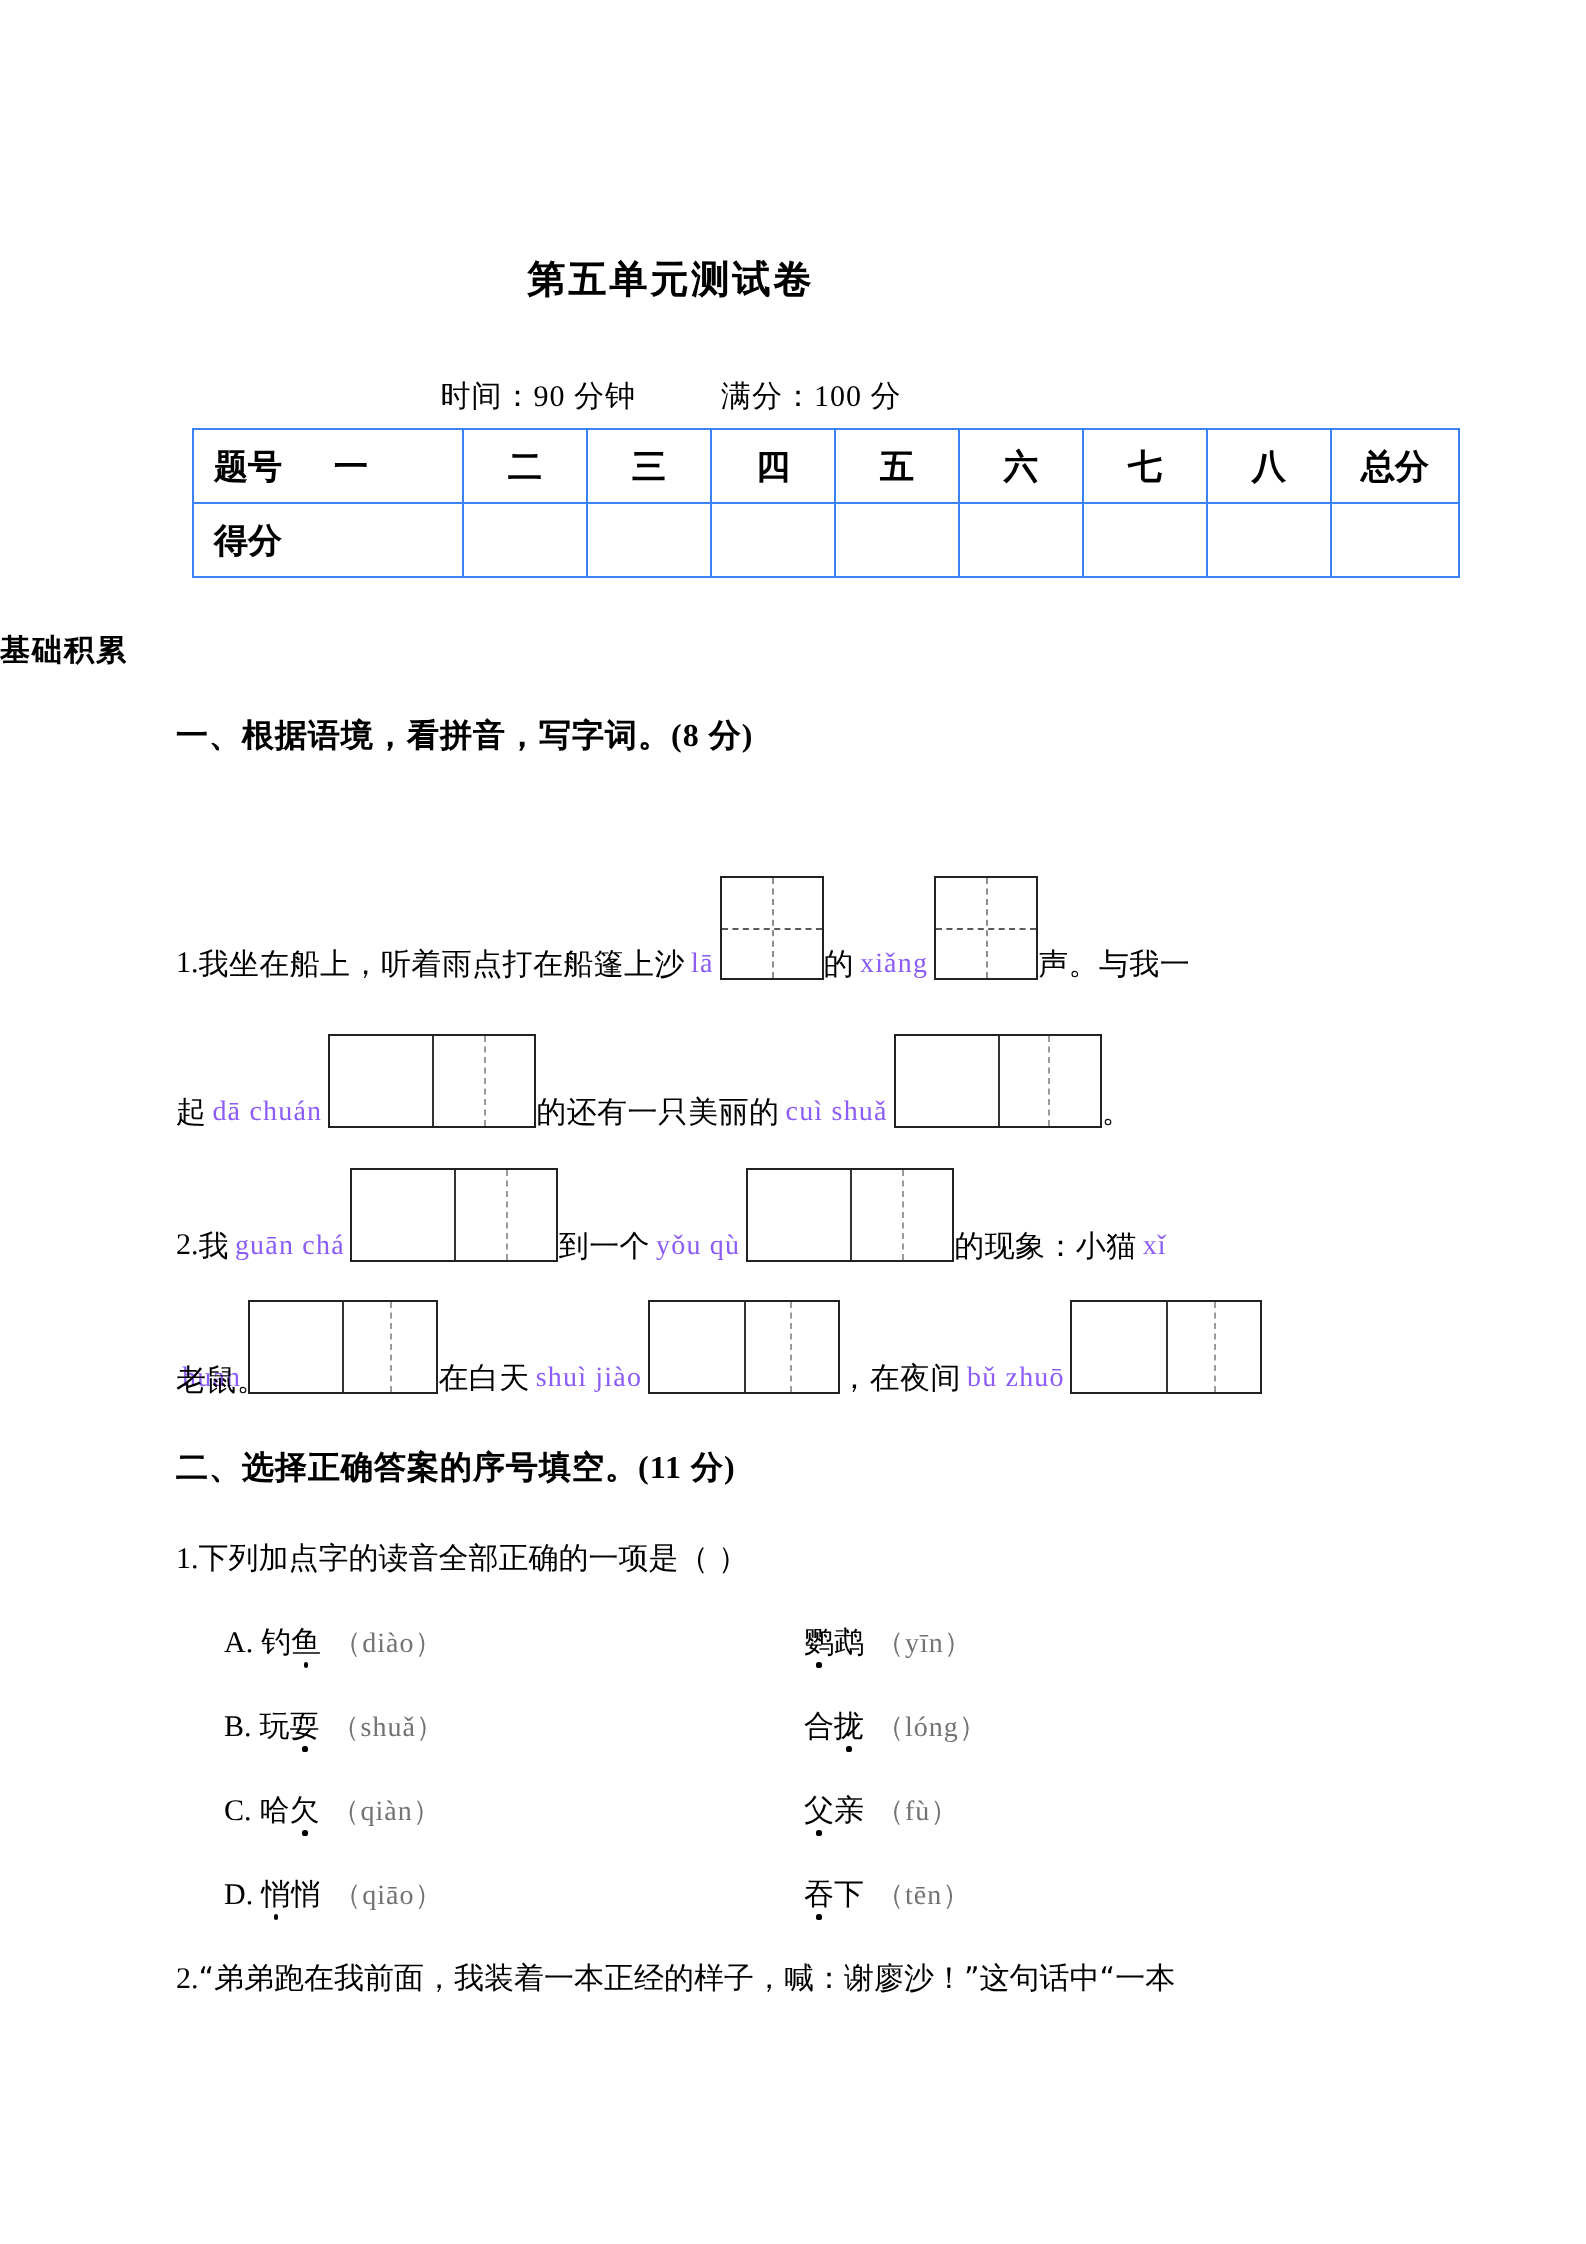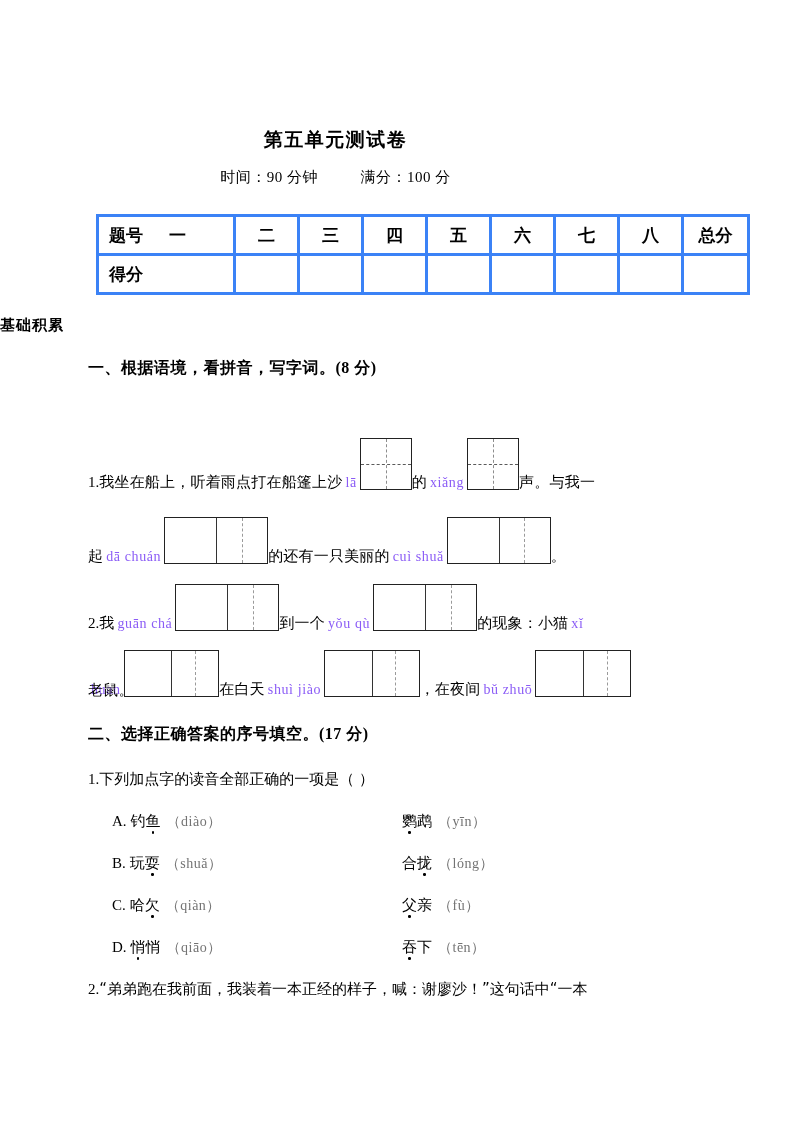--- a/index.html
+++ b/index.html
@@ -32,21 +32,21 @@
     letter-spacing: 1.5px;
     margin: 0;
     position: absolute;
     top: 127px;
     left: 0;
     right: 0;
     font-family: "DejaVu Sans", "Liberation Sans", sans-serif;
   }
   .doc-subtitle {
     position: absolute;
-    top: 168px;
+    top: 189px;
     left: 0;
     right: 0;
     text-align: center;
     font-size: 15px;
     letter-spacing: 0.5px;
   }
   .doc-subtitle .gap {
     display: inline-block;
     width: 34px;
   }
@@ -57,21 +57,21 @@
     top: 214px;
     left: 96px;
     width: 616px;
   }
   table.score-table {
     border-collapse: collapse;
     width: 616px;
     table-layout: fixed;
   }
   table.score-table td {
-    border: 3px solid #3b82f6;
+    border: 1px solid #3b82f6;
     height: 36px;
     text-align: center;
     vertical-align: middle;
     font-size: 17px;
     font-weight: bold;
     font-family: "DejaVu Sans", "Liberation Sans", sans-serif;
     padding: 0;
   }
   table.score-table td.head-first {
     text-align: left;
@@ -339,21 +339,21 @@
     <span class="cn">，在夜间</span>
     <span class="py">bǔ zhuō</span>
     <span class="tzg two"></span>
   </div>
 
   <div class="fill-row" style="top:683px;">
     <span class="cn">老鼠。</span>
   </div>
 
   <div class="q-heading" style="top:724px;">
-    <span>二、选择正确答案的序号填空。</span><span class="pts">(17 分)</span>
+    <span>二、选择正确答案的序号填空。</span><span class="pts">(11 分)</span>
   </div>
 
   <div class="plain-line" style="top:770px;">
     <span class="num">1.</span><span>下列加点字的读音全部正确的一项是</span><span>（    ）</span>
   </div>
 
   <div class="opt-row" style="top:812px;">
     <span class="opt-letter">A.</span>
     <span class="opt-word"><span>钓</span><span class="dotted">鱼</span><span></span></span>
     <span class="opt-pinyin">（diào）</span>

